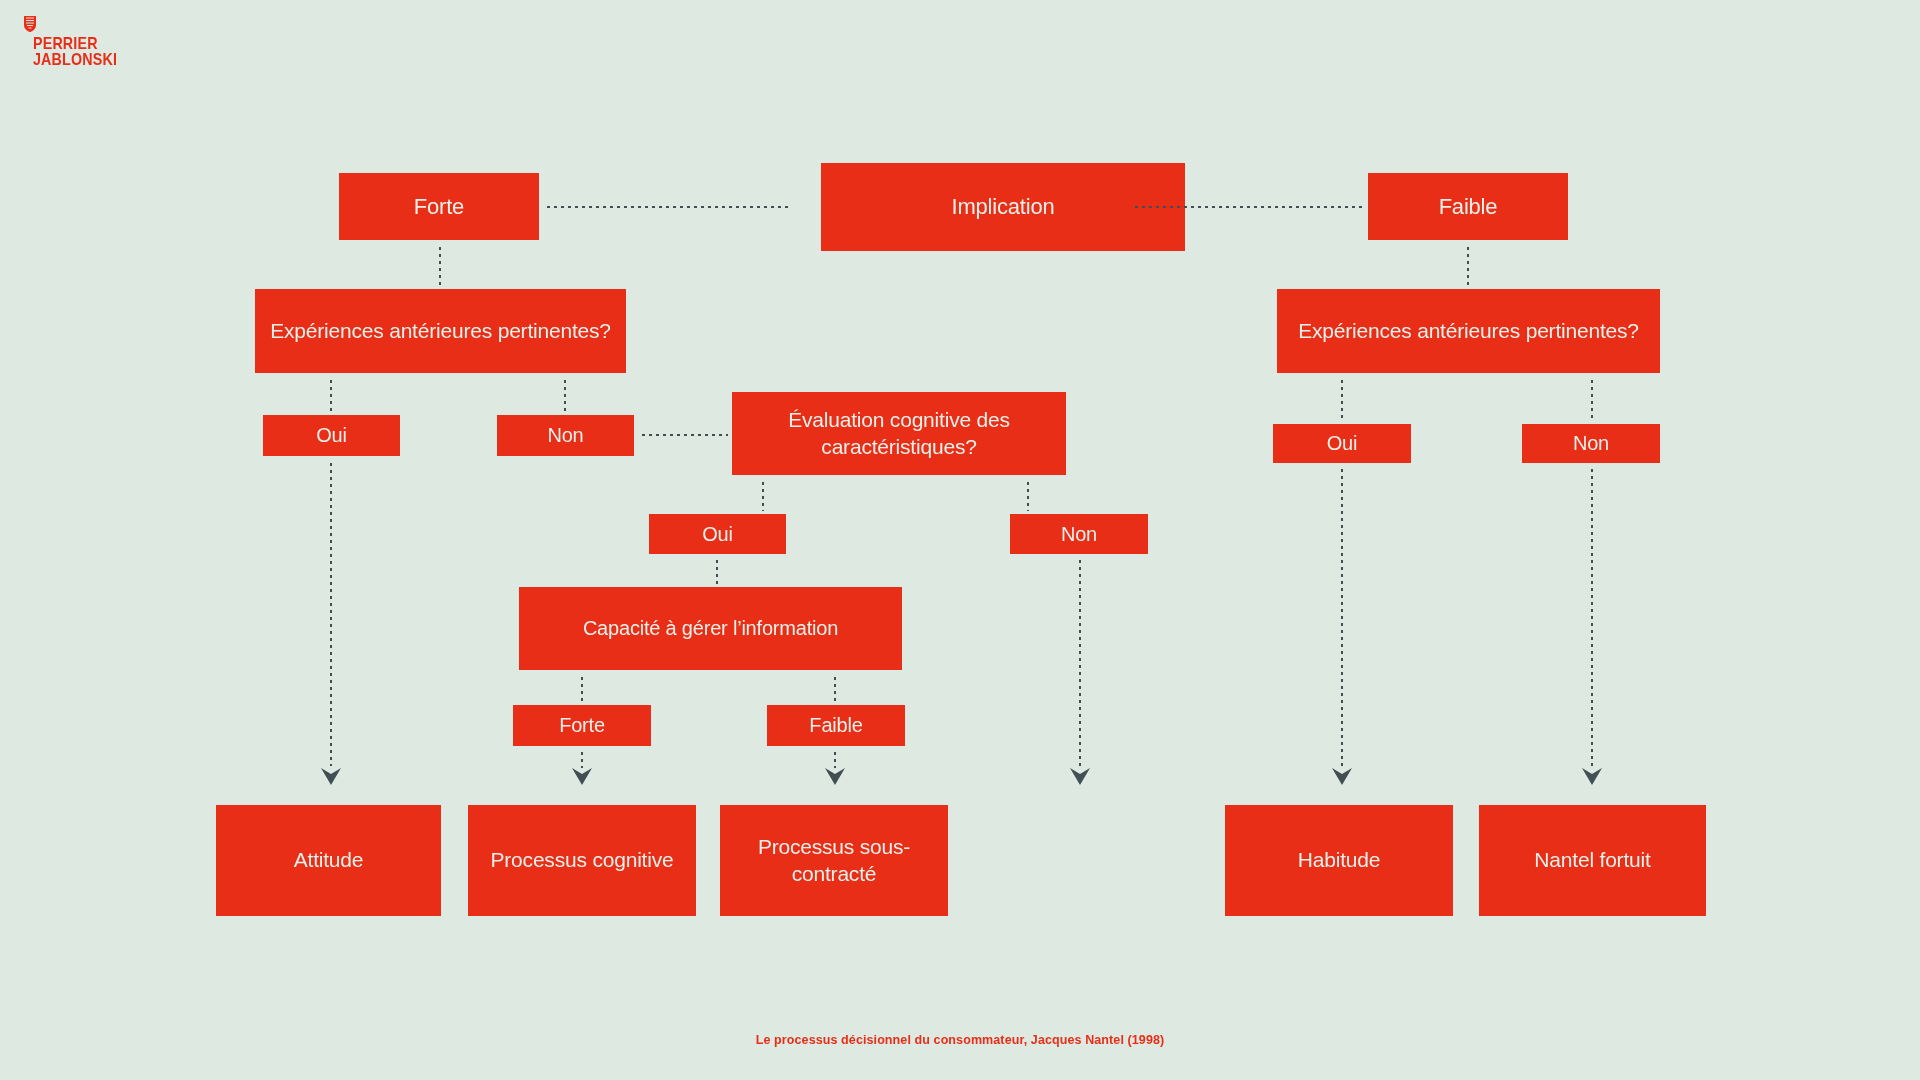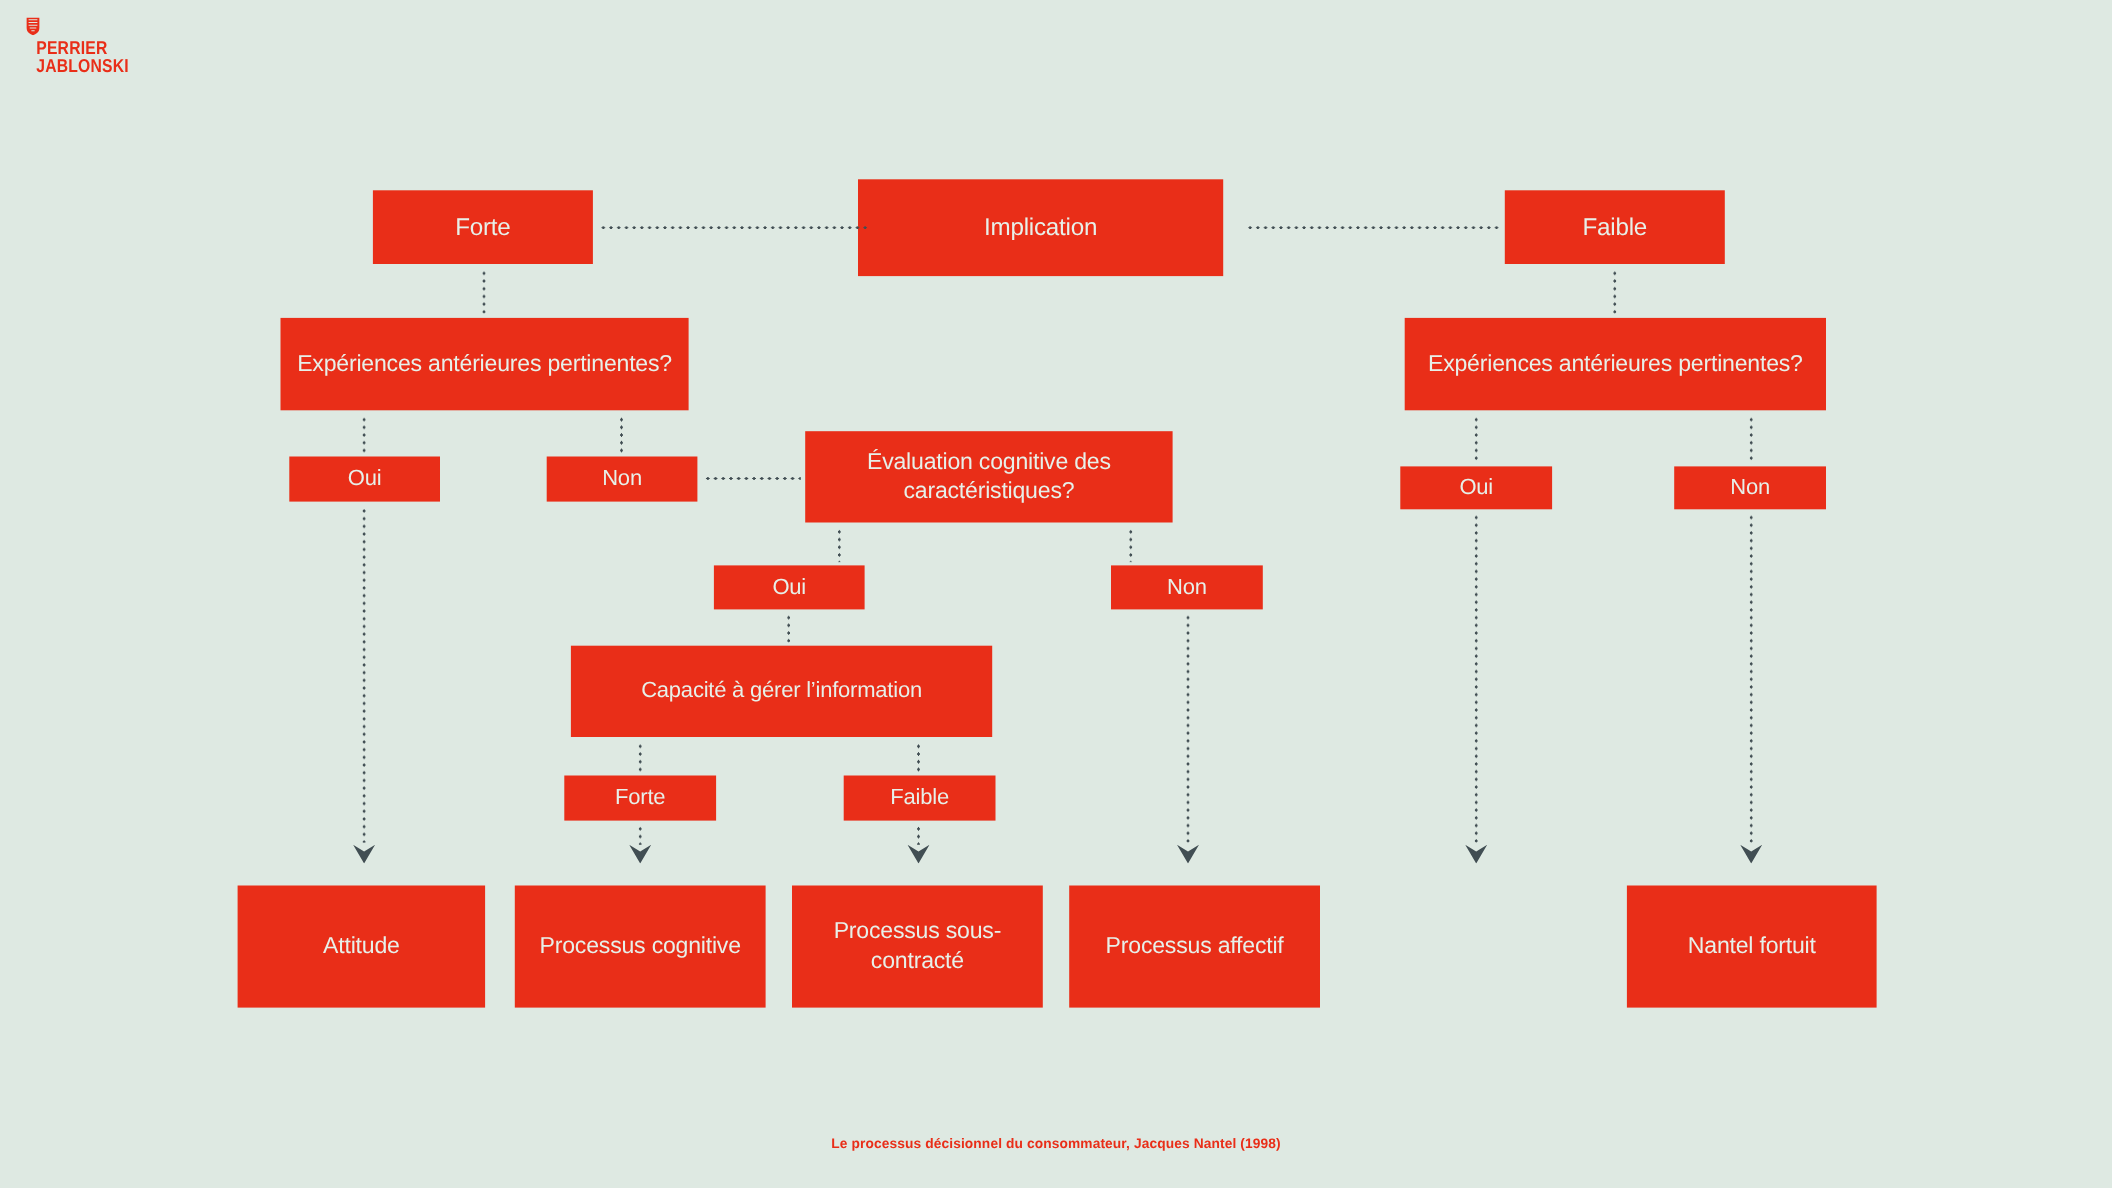--- a/index.html
+++ b/index.html
@@ -55,21 +55,21 @@
   <svg class="logo-crest" viewBox="0 0 12 16">
     <path d="M0,0 H12 V9 C12,13 8.5,15.2 6,16 C3.5,15.2 0,13 0,9 Z" fill="#e92e18"></path>
     <path d="M2,2 H10 M2,4.5 H10 M2,7 H10 M3,9.5 H9 M4.5,12 H7.5" stroke="#dee9e2" stroke-width="1" fill="none"></path>
   </svg>
   <div class="logo">
     <div>PERRIER</div>
     <div>JABLONSKI</div>
   </div>
 
   <div class="node fs22" style="left:339px;top:173px;width:200px;height:67px;">Forte</div>
-  <div class="node fs22" style="left:780px;top:163px;width:332px;height:88px;text-align:center;">Implication</div>
+  <div class="node fs22" style="left:821px;top:163px;width:364px;height:88px;text-align:center;">Implication</div>
   <div class="node fs22" style="left:1368px;top:173px;width:200px;height:67px;">Faible</div>
 
   <div class="node fs21" style="left:255px;top:289px;width:371px;height:84px;">Expériences antérieures pertinentes?</div>
   <div class="node fs21" style="left:1277px;top:289px;width:383px;height:84px;">Expériences antérieures pertinentes?</div>
 
   <div class="node fs20" style="left:263px;top:415px;width:137px;height:41px;">Oui</div>
   <div class="node fs20" style="left:497px;top:415px;width:137px;height:41px;">Non</div>
 
   <div class="node fs21" style="left:732px;top:392px;width:334px;height:83px;">Évaluation cognitive des caractéristiques?</div>
   <div class="node fs20" style="left:649px;top:514px;width:137px;height:40px;">Oui</div>
@@ -78,21 +78,21 @@
   <div class="node fs21" style="left:519px;top:587px;width:383px;height:83px;font-size:20px;">Capacité à gérer l’information</div>
   <div class="node fs20" style="left:513px;top:705px;width:138px;height:41px;">Forte</div>
   <div class="node fs20" style="left:767px;top:705px;width:138px;height:41px;">Faible</div>
 
   <div class="node fs20" style="left:1273px;top:424px;width:138px;height:39px;">Oui</div>
   <div class="node fs20" style="left:1522px;top:424px;width:138px;height:39px;">Non</div>
 
   <div class="node fs21" style="left:216px;top:805px;width:225px;height:111px;">Attitude</div>
   <div class="node fs21" style="left:468px;top:805px;width:228px;height:111px;">Processus cognitive</div>
   <div class="node fs21" style="left:720px;top:805px;width:228px;height:111px;">Processus sous-contracté</div>
-  <div class="node fs21" style="left:972px;top:805px;width:228px;height:111px;">Processus affectif</div>
+  <div class="node fs21" style="left:1225px;top:805px;width:228px;height:111px;">Habitude</div>
   <div class="node fs21" style="left:1479px;top:805px;width:227px;height:111px;">Nantel fortuit</div>
 
   <div class="h-dot" style="left:545px;top:205px;width:246px;"></div>
   <div class="h-dot" style="left:1133px;top:205px;width:230px;"></div>
   <div class="h-dot" style="left:640px;top:433px;width:88px;"></div>
 
   <div class="v-dot" style="left:438px;top:245px;height:40px;"></div>
   <div class="v-dot" style="left:1466px;top:245px;height:40px;"></div>
   <div class="v-dot" style="left:329px;top:378px;height:34px;"></div>
   <div class="v-dot" style="left:563px;top:378px;height:34px;"></div>

